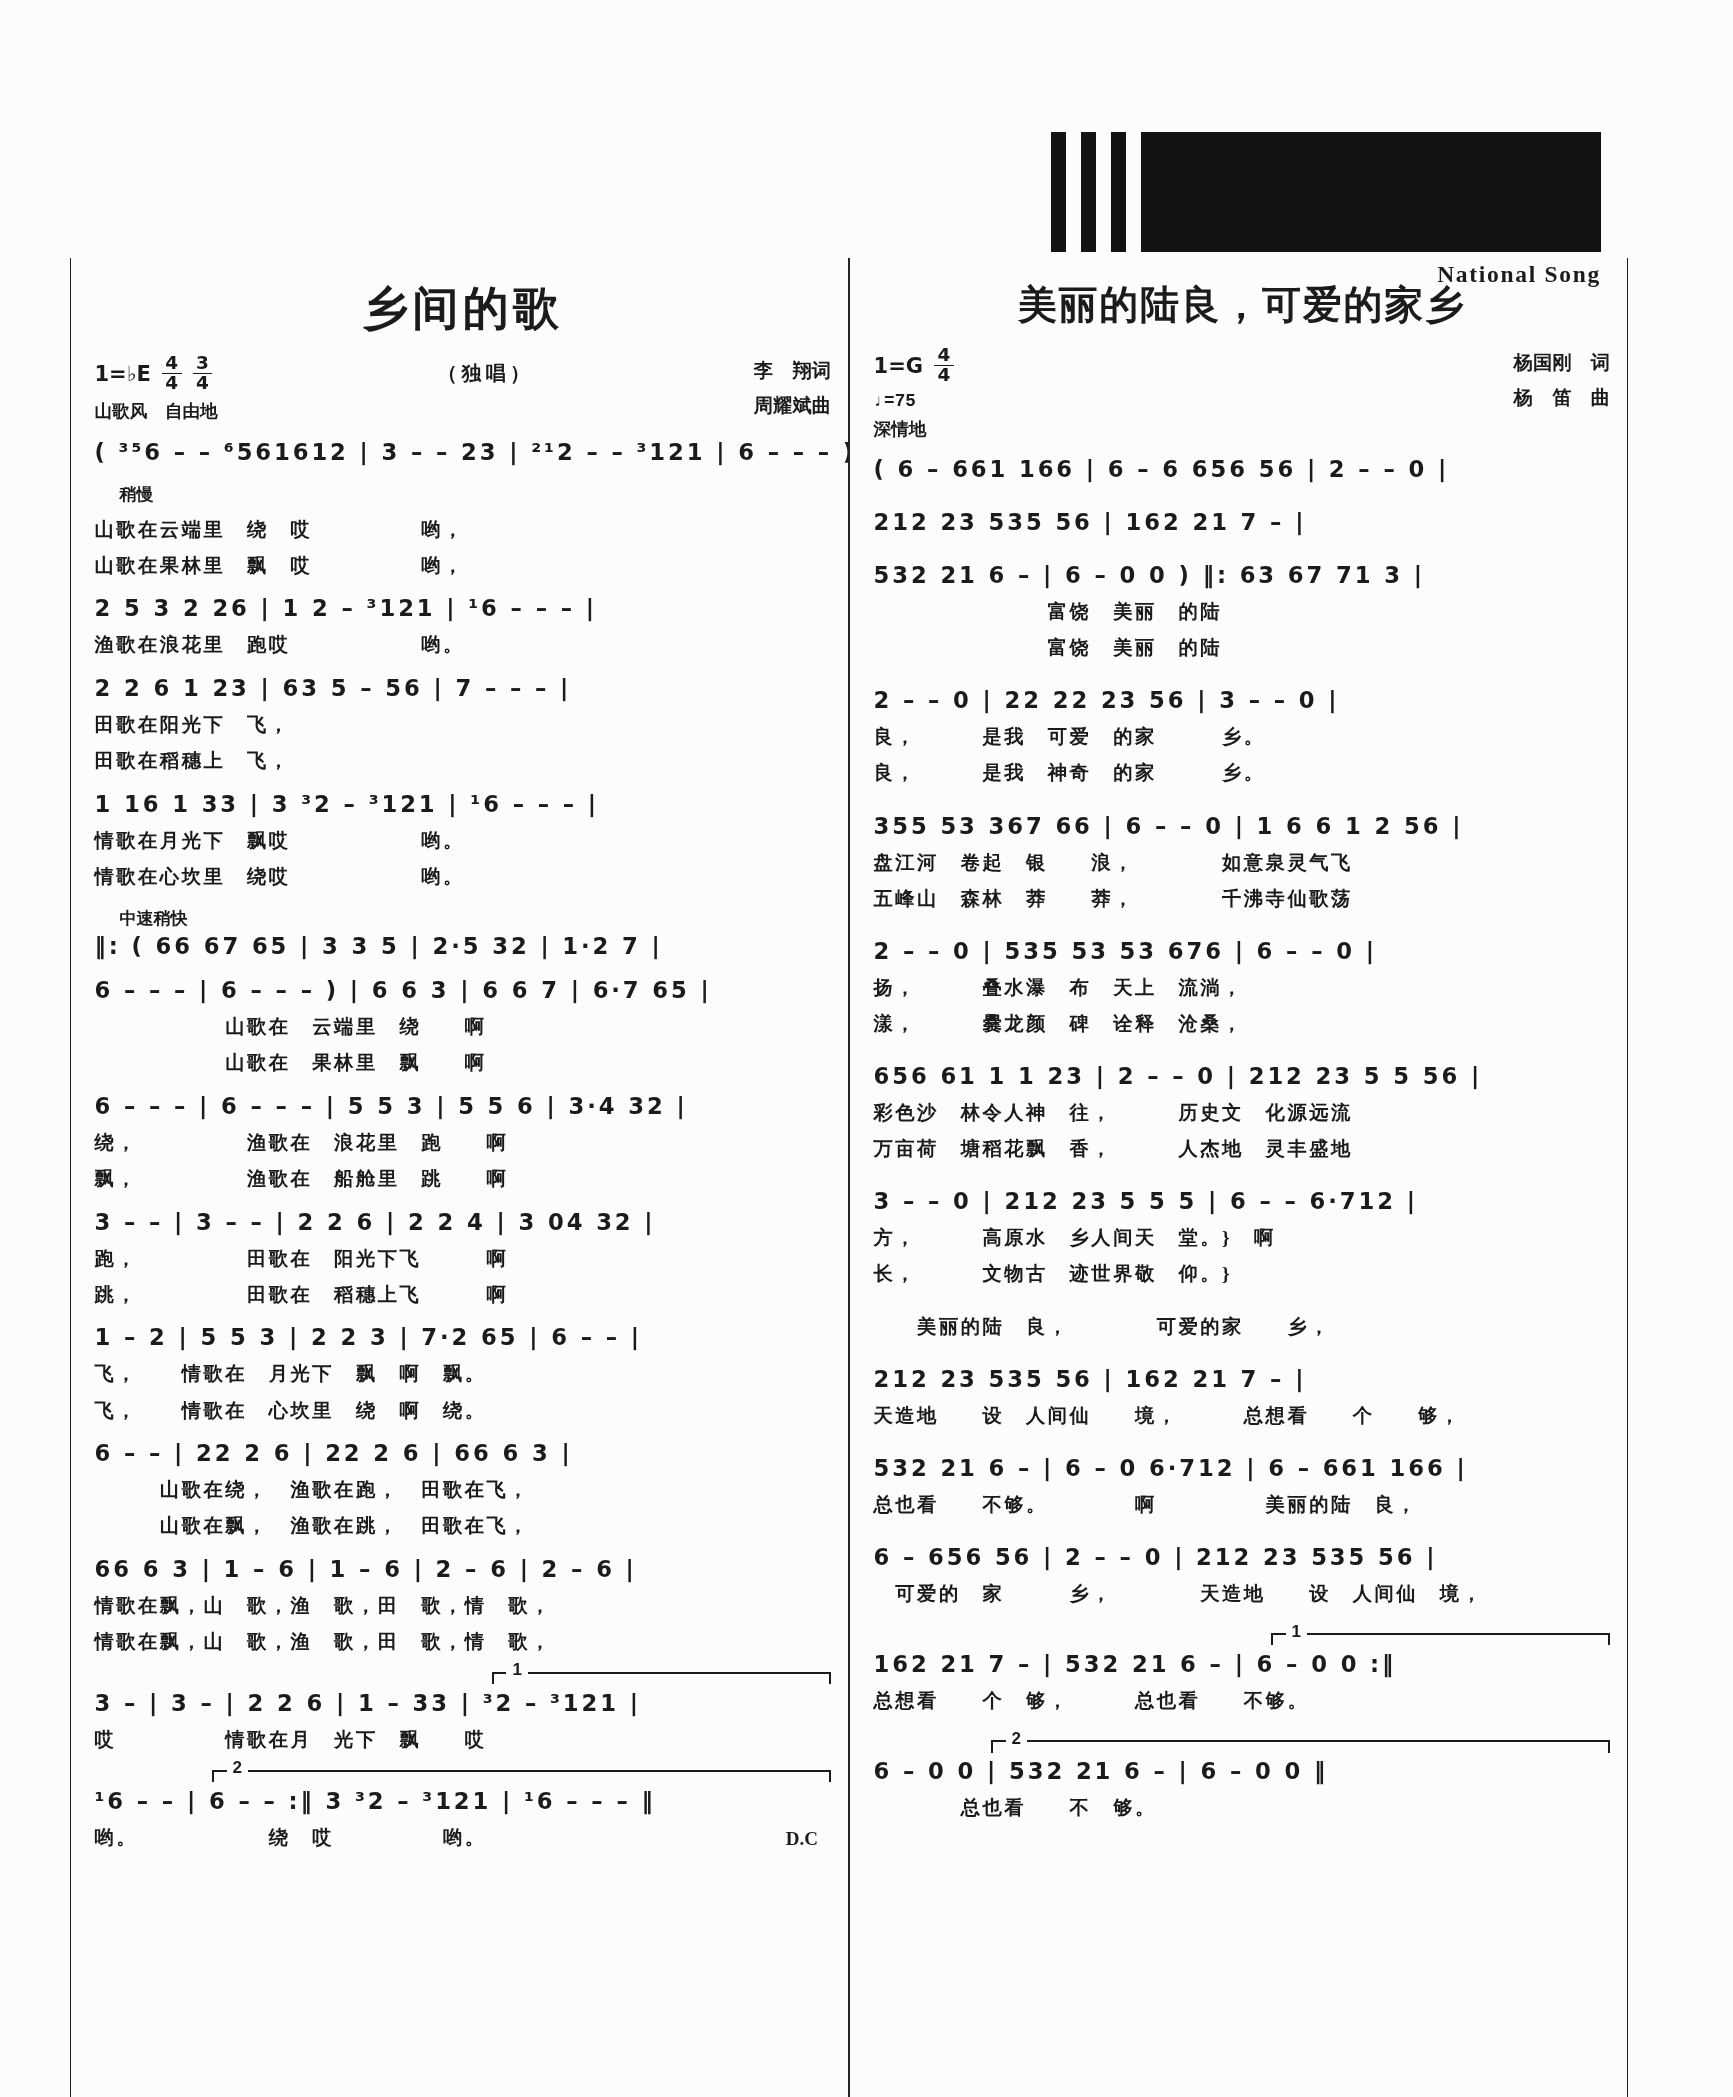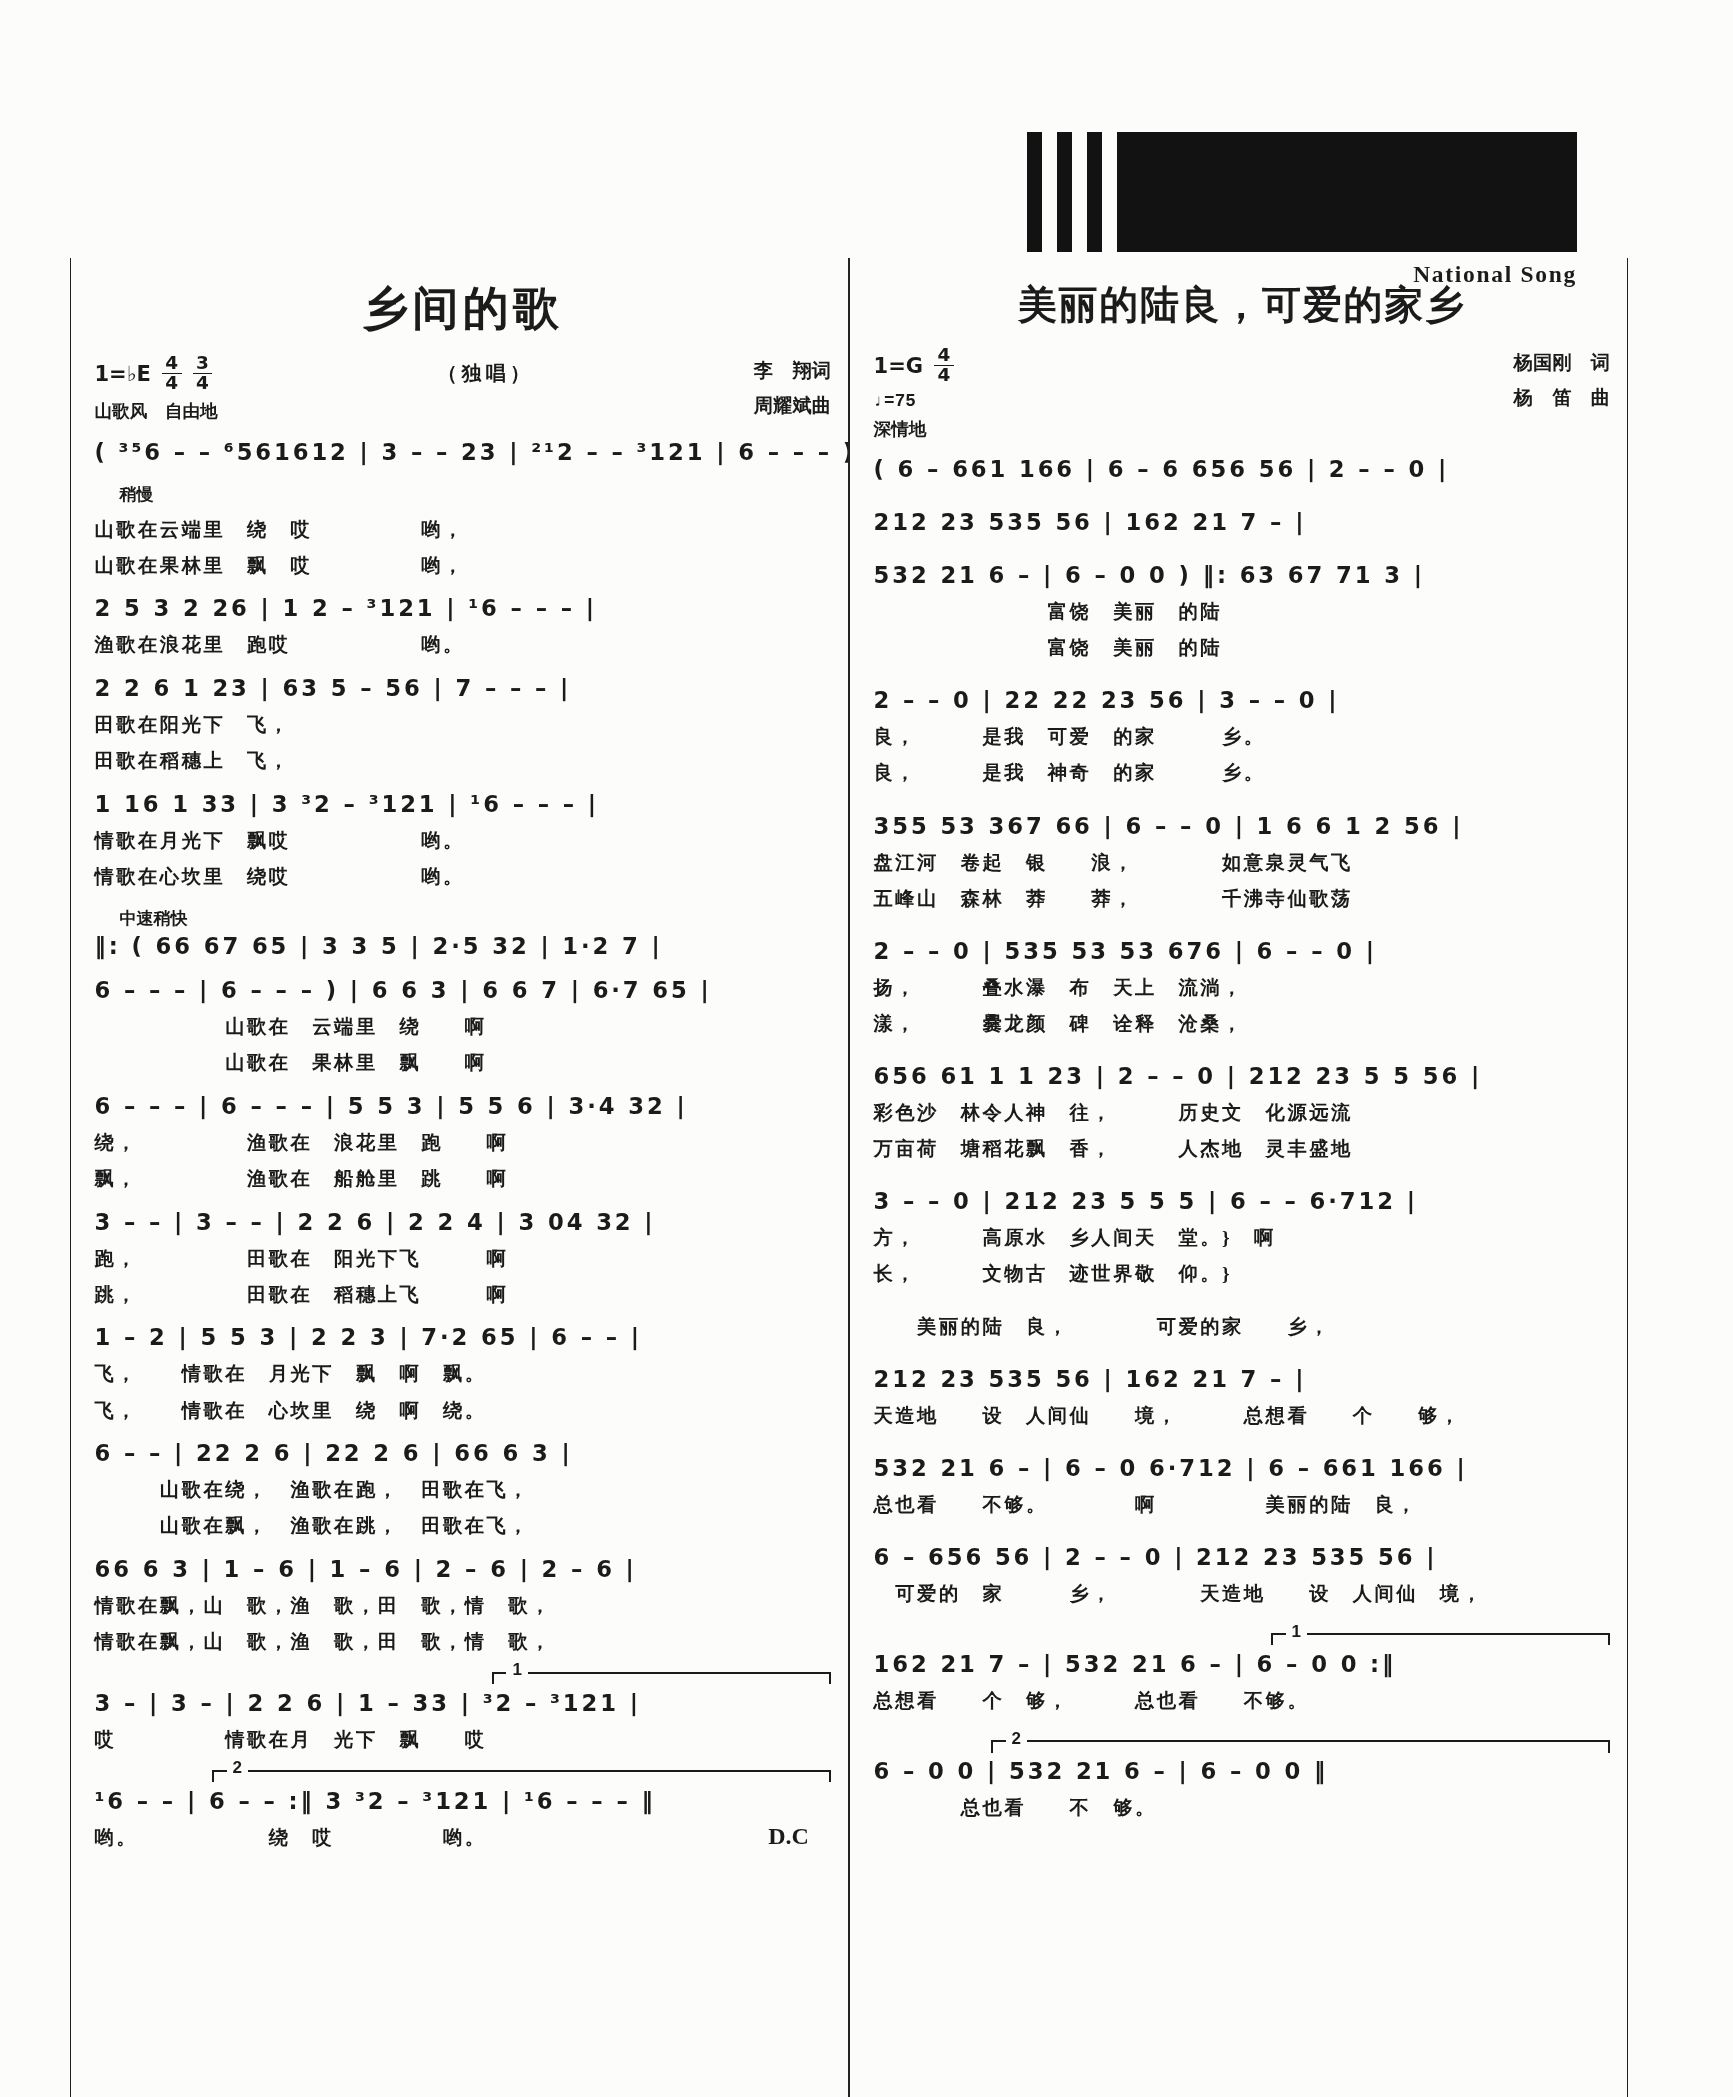--- a/index.html
+++ b/index.html
@@ -1,20 +1,20 @@
 <!DOCTYPE html>
 <html style="font-size:6.7px"><head>
 <meta charset="utf-8">
 <style>
   html,body{margin:0;padding:0;background:#e8e8e6;}
   .page{position:relative;width:1733px;height:2453px;background:#fcfcfa;overflow:hidden;
         font-family:"Liberation Sans",sans-serif;color:#1b1b1b;}
 
   
-  .mast{position:absolute;top:132px;left:1027px;width:550px;}
+  .mast{position:absolute;top:132px;left:1051px;width:550px;}
   .bars{display:flex;height:120px;}
   .bars .sbar{width:15px;background:#121212;margin-right:15px;}
   .bars .bigbar{flex:1;background:#121212;}
   .mast-label{margin-top:9.2px;text-align:right;font-family:"Liberation Serif",serif;
               font-weight:bold;font-size:23.5px;letter-spacing:1.7px;}
 
   
   .frame{position:absolute;left:70px;top:258px;width:1558px;height:2018px;
          border-left:1.7px solid #1f1f1f;border-right:1.7px solid #1f1f1f;border-bottom:1.7px solid #1f1f1f;
          display:flex;box-sizing:border-box;}
@@ -47,22 +47,22 @@
          letter-spacing:2.9px;white-space:nowrap;line-height:1.15;}
   .lyric{margin-top:11px;font-family:"Liberation Serif",serif;font-weight:bold;
          font-size:19.3px;letter-spacing:2.5px;white-space:nowrap;line-height:1.3;}
   .volta{margin:14.3px 0 5px;display:flex;justify-content:flex-end;}
   .volta-inner{width:46%;height:11px;border-top:2.1px solid #1b1b1b;position:relative;}
   .volta[data-n="2"] .volta-inner{width:84%;}
   .volta-inner::before{content:"";position:absolute;left:0;top:-0.8px;height:11px;border-left:2.1px solid #1b1b1b;}
   .volta-inner::after{content:"";position:absolute;right:0;top:-0.8px;height:11px;border-right:2.1px solid #1b1b1b;}
   .volta-num{position:absolute;top:-12.6px;left:14.3px;background:#fcfcfa;padding:0 5.9px;
              font-size:17px;font-weight:bold;line-height:1;}
-  .end-mark{position:absolute;right:22px;bottom:0;font-family:"Liberation Serif",serif;
-            font-weight:bold;font-size:24px;}
+  .end-mark{position:absolute;right:13px;bottom:0;font-family:"Liberation Serif",serif;
+            font-weight:bold;font-size:19px;}
 </style>
 </head>
 <body>
 
 <div class="page">
 
   <div class="mast">
     <div class="bars">
       <span class="sbar"></span>
       <span class="sbar"></span>

